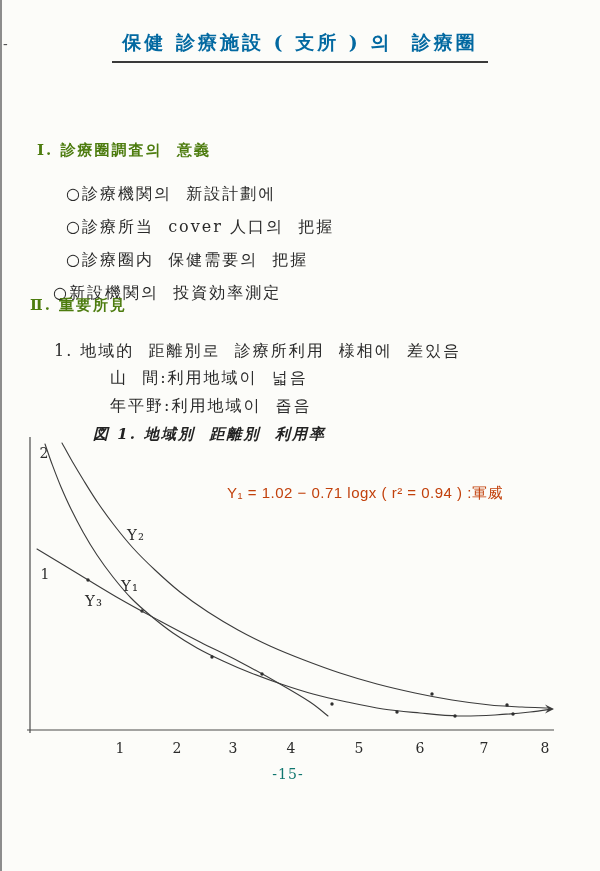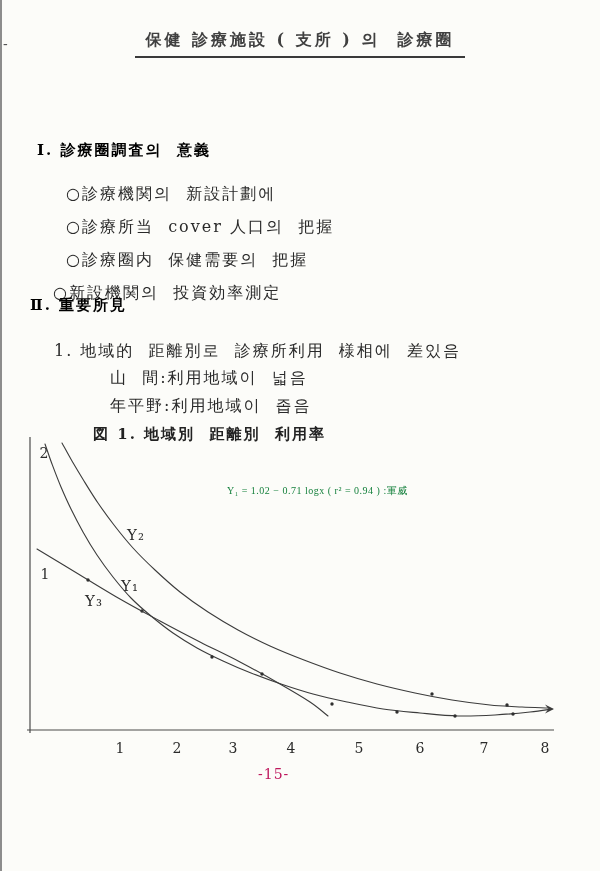--- a/index.html
+++ b/index.html
@@ -10,40 +10,40 @@
     color:#262626;
   }
   .txt{position:absolute;white-space:pre;}
   .edge-line{position:absolute;left:0;top:0;width:2px;height:871px;background:#8d8d8d;}
   .edge-mark{position:absolute;left:3px;top:36px;font-size:14px;color:#555;}
   .page-title{
     position:absolute;left:0;right:0;top:30px;text-align:center;
   }
   .page-title span{
     display:inline-block;
-    font-size:16px;font-weight:bold;letter-spacing:3px;
-    color:#404040;
+    font-size:19px;font-weight:bold;letter-spacing:3px;
+    color:#0369a1;
     border-bottom:2px solid #3a3a3a;
     padding:0 10px 5px 10px;
     white-space:pre;
   }
-  .sec-heading{font-size:15px;letter-spacing:2px;font-weight:bold;color:#000000;}
+  .sec-heading{font-size:15px;letter-spacing:2px;font-weight:bold;color:#4d7c0f;}
   .body-line{font-size:16px;letter-spacing:2px;color:#2a2a2a;}
-  .fig-caption{font-size:15px;letter-spacing:2px;font-weight:bold;color:#222;}
+  .fig-caption{font-size:15px;letter-spacing:2px;font-weight:bold;color:#222;font-style:italic;}
   .equations{
     position:absolute;left:227px;top:484px;z-index:3;
   }
   .equation{
-    font-family:Liberation Serif, serif;
-    font-size:10px;letter-spacing:0.5px;color:#15803d;
+    font-family:Liberation Sans, sans-serif;
+    font-size:15px;letter-spacing:0.5px;color:#c2410c;
     white-space:pre;margin-bottom:13px;
   }
   .page-number{
-    position:absolute;left:258px;top:766px;width:60px;
-    font-size:14px;letter-spacing:1px;color:#be185d;
+    position:absolute;left:258px;top:766px;width:60px;text-align:center;
+    font-size:14px;letter-spacing:1px;color:#0f766e;
   }
   #chart-svg{position:absolute;left:0;top:0;z-index:2;}
   .axis{stroke:#4a4a4a;stroke-width:1.2;}
   .curve{fill:none;stroke:#3b3b3b;stroke-width:1.1;stroke-linecap:round;stroke-linejoin:round;}
   .marker{fill:#2f2f2f;}
   .tick{font-family:"DejaVu Serif",serif;font-size:14px;fill:#2b2b2b;}
   .ylab{font-family:"DejaVu Serif",serif;font-size:14px;fill:#2b2b2b;}
   .curve-label{font-family:"DejaVu Serif",serif;font-size:15px;fill:#2b2b2b;letter-spacing:1px;}
   .arrowhead{fill:#3b3b3b;}
 </style>

